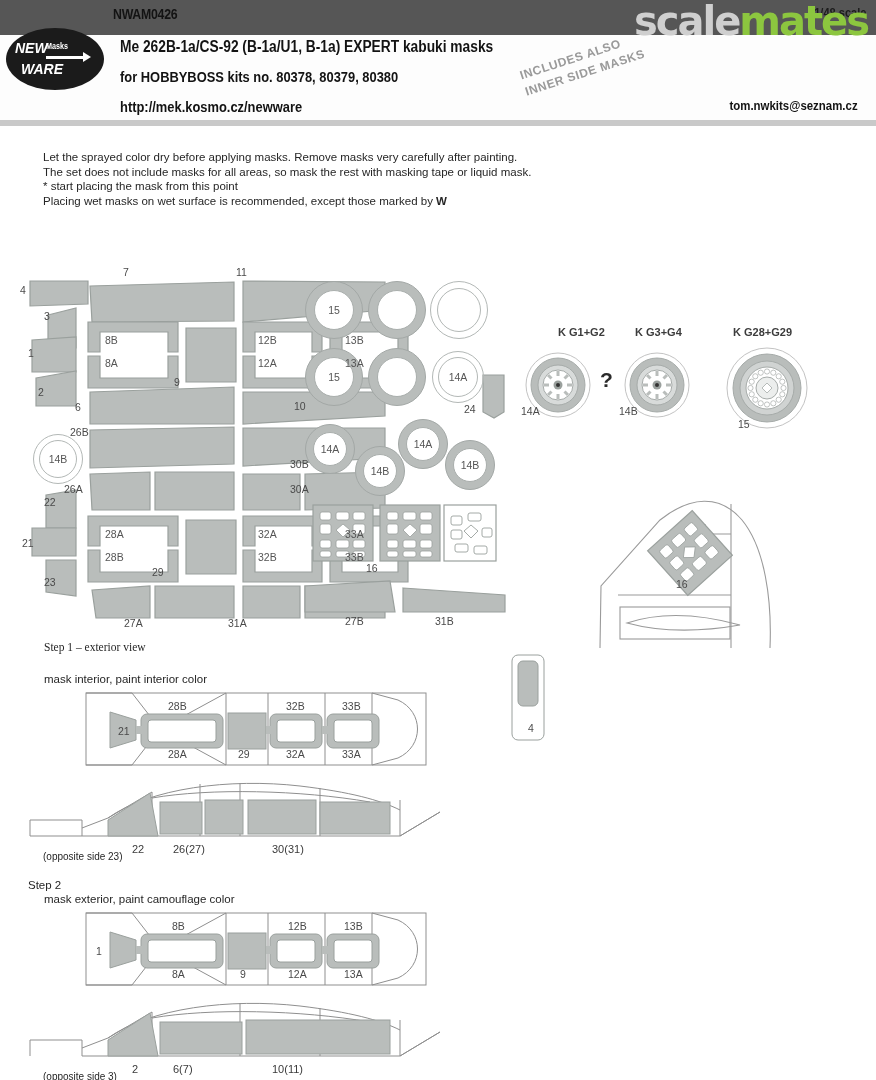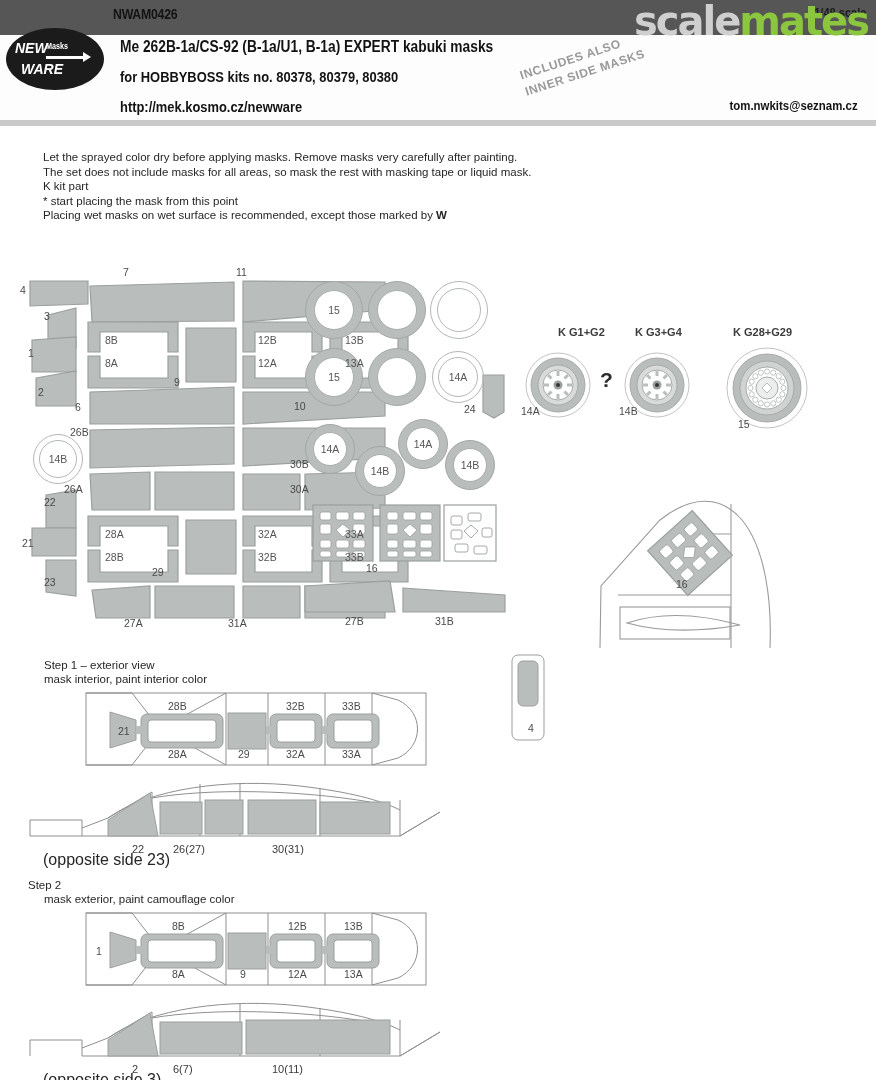--- a/index.html
+++ b/index.html
@@ -131,21 +131,21 @@
   .ctr {
     position:absolute; width:100%; text-align:center;
     font-size:10.5px; color:#555;
   }
 
   
   .step {
     position:absolute; font-size:11.5px; color:#262626; line-height:14.5px;
     white-space:nowrap;
   }
-  .oppo { position:absolute; font-size:16px; color:#262626;text-align:right; }
+  .oppo { position:absolute; font-size:10px; color:#262626;text-align:right; }
 
   svg { position:absolute; left:0; top:0; overflow:visible; }
 </style>
 </head>
 <body>
 
 <div id="page">
 
   <div class="hdr-dark"></div>
   <div class="hdr-white"></div>
@@ -171,21 +171,20 @@
   <div class="h-mail">tom.nwkits@seznam.cz</div>
 
   <div class="incl">
     <div>INCLUDES ALSO</div>
     <div>INNER SIDE MASKS</div>
   </div>
 
   <div class="notes">
     <div class="nt">Let the sprayed color dry before applying masks. Remove masks very carefully after painting.</div>
     <div class="nt">The set does not include masks for all areas, so mask the rest with masking tape or liquid mask.</div>
-    <div class="nt">K kit part</div>
     <div class="nt">*  start placing the mask from this point</div>
     <div class="nt"><span>Placing wet masks on wet surface is recommended, except those marked by </span><span class="wbold">W</span></div>
   </div>
 
   <svg width="876" height="660" viewBox="0 0 876 660">
     <g fill="#b9bdbb" stroke="#9aa09d" stroke-width="1.2">
 
       <polygon points="30,281 88,281 88,304 30,306"></polygon>
       <polygon points="90,286 234,282 234,321 92,322"></polygon>
       <polygon points="243,281 385,282 385,310 243,322"></polygon>
@@ -464,21 +463,21 @@
   </svg>
 
   <div class="lbl" style="left:558px;top:326px;font-weight:bold;color:#3c3c3c;font-size:11px;">K G1+G2</div>
   <div class="lbl" style="left:635px;top:326px;font-weight:bold;color:#3c3c3c;font-size:11px;">K G3+G4</div>
   <div class="lbl" style="left:733px;top:326px;font-weight:bold;color:#3c3c3c;font-size:11px;">K G28+G29</div>
   <div class="lbl" style="left:521px;top:405px;">14A</div>
   <div class="lbl" style="left:619px;top:405px;">14B</div>
   <div class="lbl" style="left:738px;top:418px;">15</div>
   <div class="lbl" style="left:600px;top:368px;font-size:21px;font-weight:bold;color:#2b2b2b;">?</div>
 
-  <div class="step" style="left:44px;top:658px;">Step 1 – exterior view</div>
+  <div class="step" style="left:44px;top:640px;font-family:Liberation Serif, serif;">Step 1 – exterior view</div>
   <div class="step" style="left:44px;top:672px;">mask interior, paint interior color</div>
 
   <svg width="876" height="420" viewBox="0 0 876 420" style="position:absolute;left:0;top:660px;">
 
     <g fill="none" stroke="#8f8f8f" stroke-width="1">
       <rect x="86" y="33" width="340" height="72"></rect>
       <path d="M86,33 L132,33 L160,69 L132,105 L86,105"></path>
       <path d="M160,69 L226,33 M160,69 L226,105"></path>
       <path d="M372,33 L398,40 C424,52 424,86 398,98 L372,105"></path>
       <line x1="226" y1="33" x2="226" y2="105"></line>

